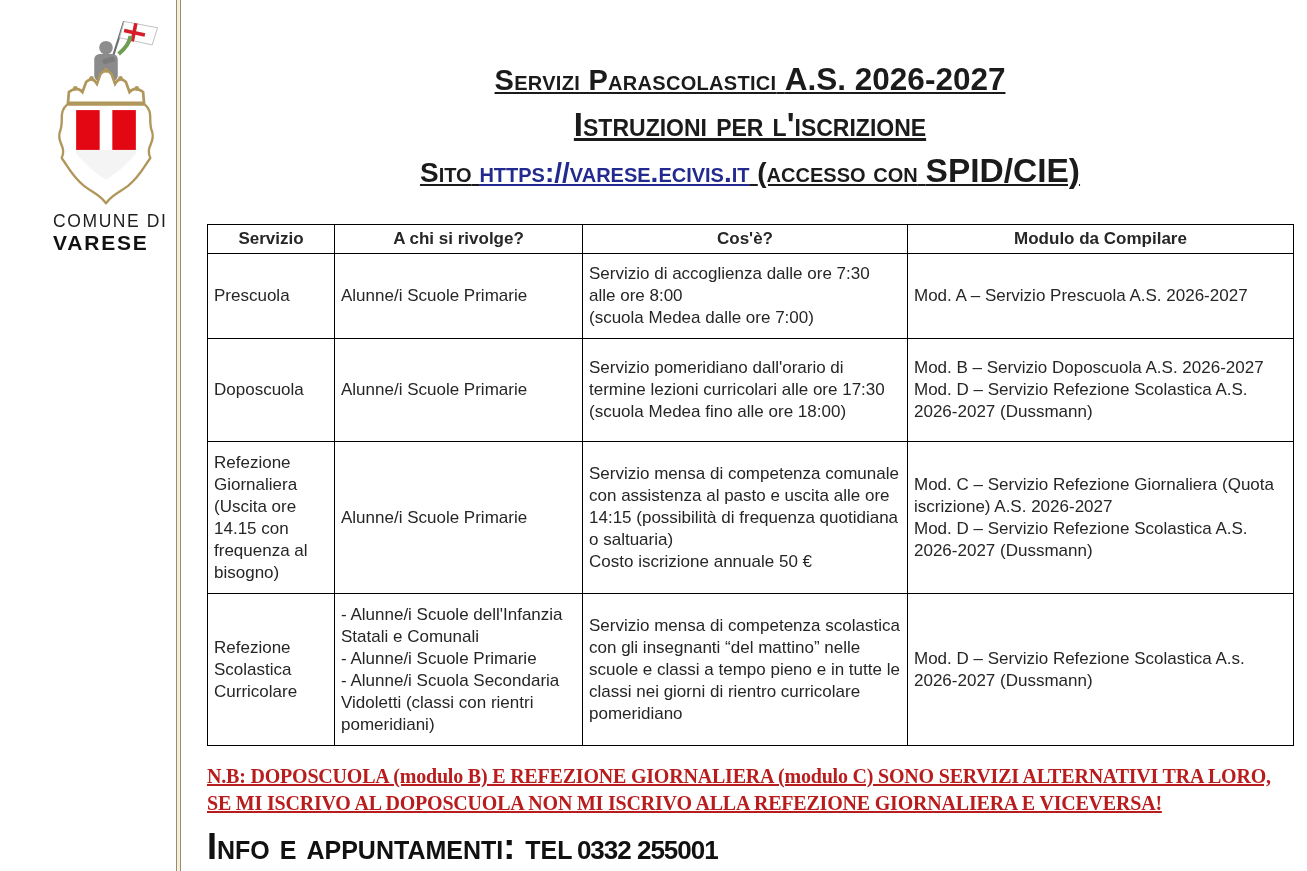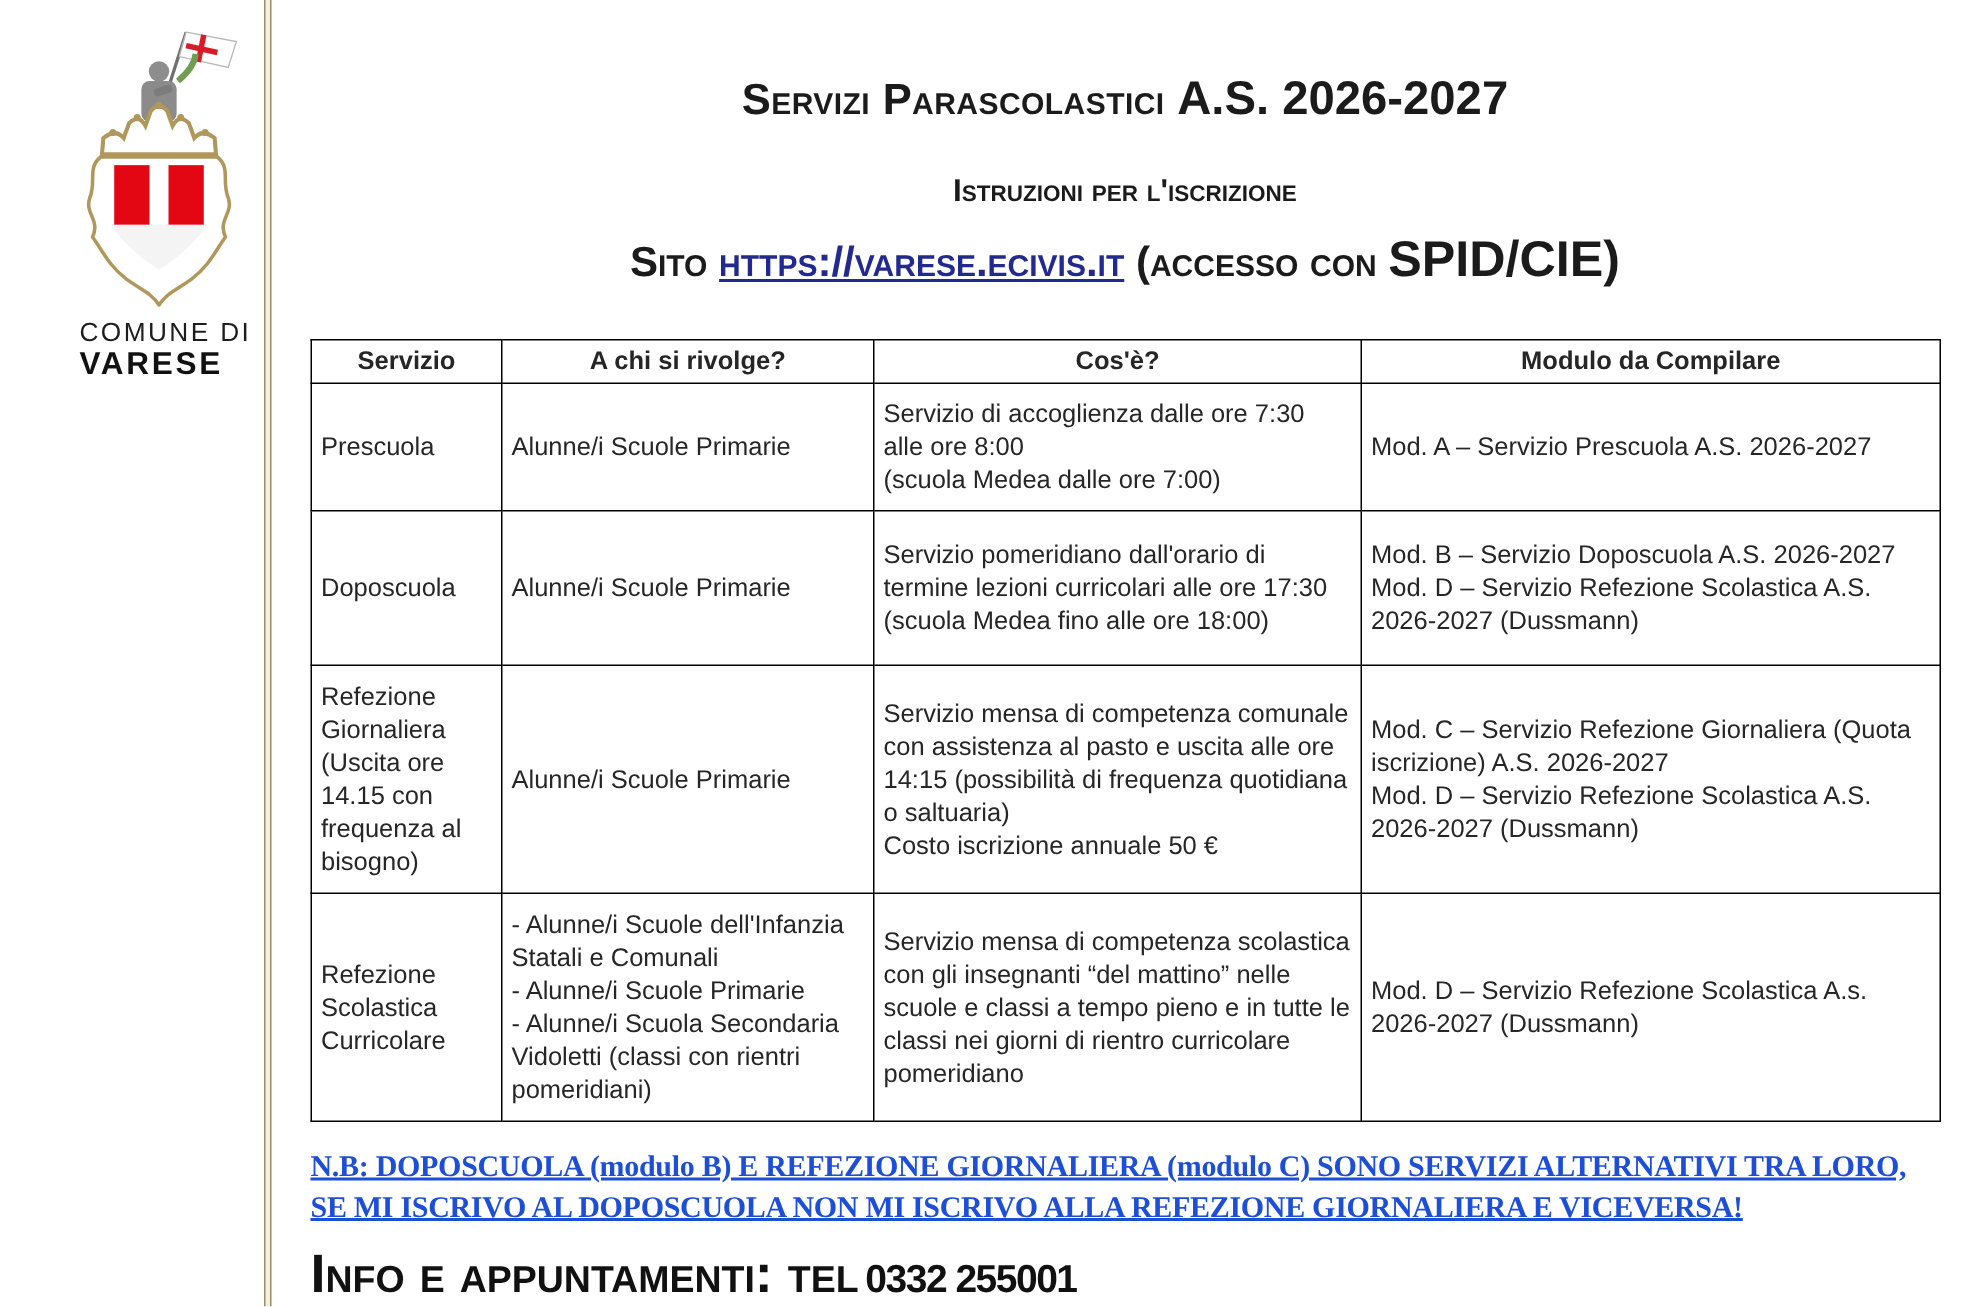--- a/index.html
+++ b/index.html
@@ -23,24 +23,24 @@
   
   .vdivider {
     position: absolute; left: 176px; top: 0; height: 871px; width: 3px;
     border-left: 1px solid #9c8e63; border-right: 1px solid #9c8e63;
     background: #f4efe3;
   }
 
   
   .content { position: absolute; left: 207px; top: 0; width: 1086px; }
 
-  .title-block { text-align: center; padding-top: 46px; color: #1b1b1b; }
+  .title-block { text-align: center; padding-top: 60px; color: #1b1b1b; text-decoration: underline; }
   .t1 { font-size: 29px; font-weight: bold; font-variant: small-caps; line-height: 38px; letter-spacing: 0.3px; }
   .t1 .year { font-size: 31.5px; font-variant: normal; letter-spacing: 0; }
-  .t2 { font-size: 21px; font-weight: bold; font-variant: small-caps; margin-top: 28px; line-height: 28px; }
+  .t2 { font-size: 33px; font-weight: bold; font-variant: small-caps; margin-top: 12px; line-height: 28px; }
   .t3 { font-size: 28px; font-weight: bold; font-variant: small-caps; margin-top: 10px; line-height: 44px; }
   .t3 .site-url { color: #232a8f; text-decoration: underline; cursor: pointer; }
   .t3 .spid { font-size: 33.5px; font-variant: normal; }
 
   
   table.services {
     border-collapse: collapse; table-layout: fixed;
     width: 1086px; margin-top: 29px;
   }
   .services th, .services td {
@@ -59,21 +59,21 @@
 
   
   .nb {
     margin-top: 17px;
     font-family: "Liberation Serif", serif;
     font-weight: bold;
     font-size: 20px;
     line-height: 27px;
     letter-spacing: -0.2px;
     text-decoration: underline;
-    color: #1d4ed8;
+    color: #b91c1c;
   }
   .info { margin-top: 9px; font-weight: bold; color: #111; white-space: nowrap; }
   .info .label { font-size: 36px; font-variant: small-caps; }
   .info .number { font-size: 26px; letter-spacing: -1px; }
 </style>
 </head>
 <body>
 
 <div class="sidebar">
   <div class="logo-wrap">

